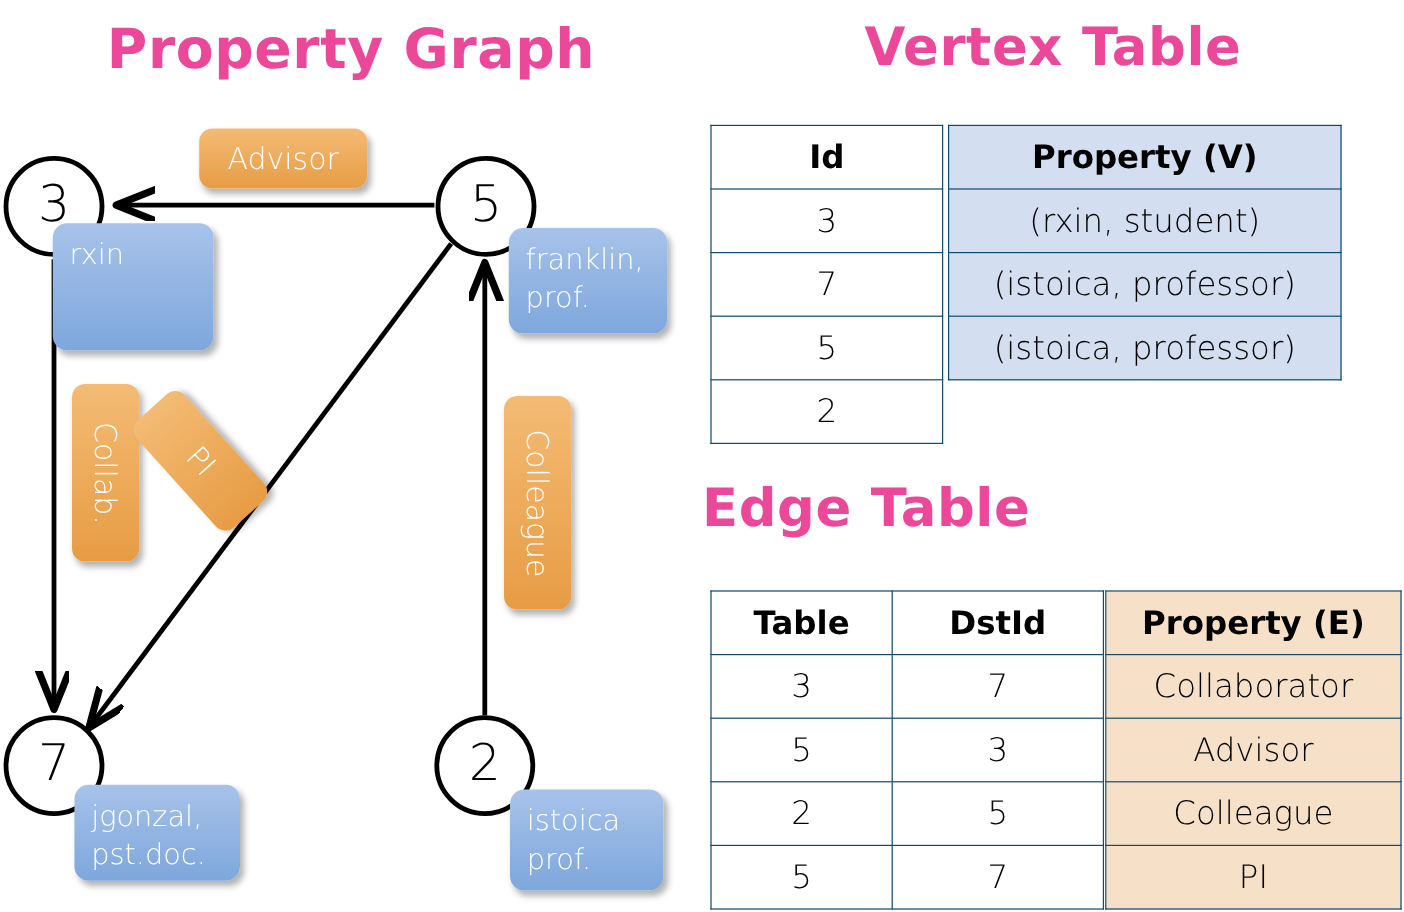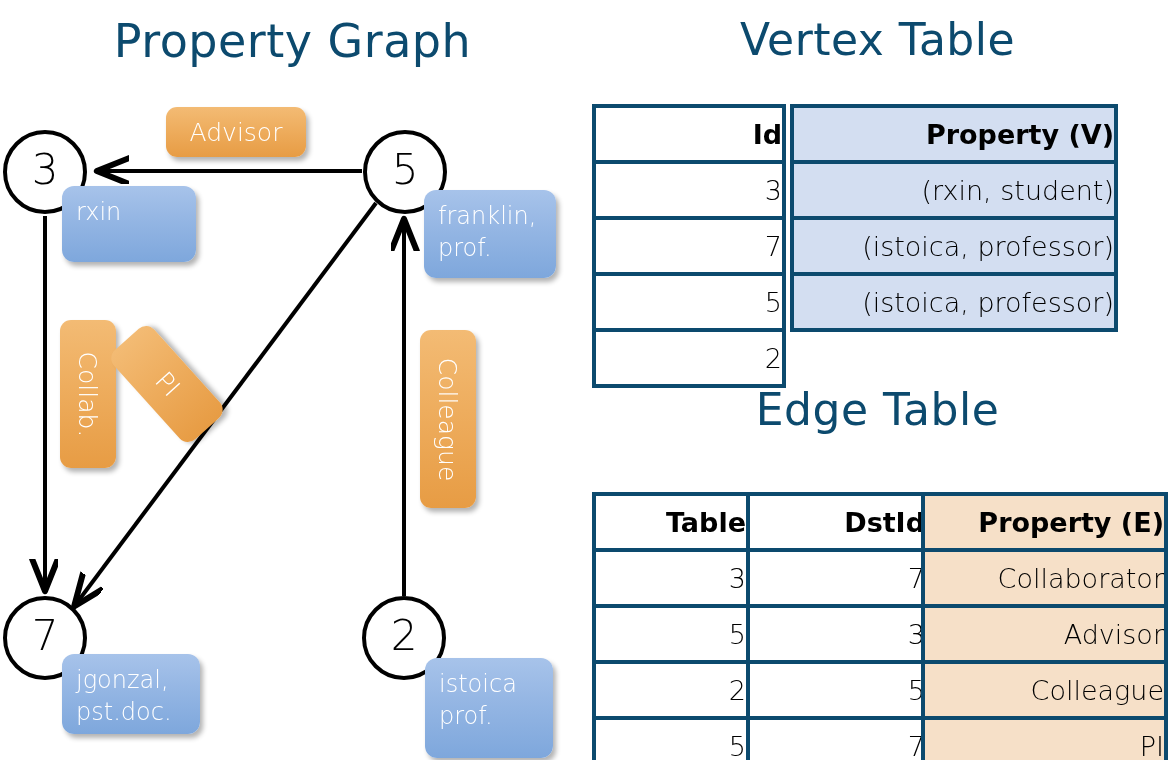--- a/index.html
+++ b/index.html
@@ -13,38 +13,38 @@
     position: relative;
     overflow: hidden;
     font-family: "Liberation Sans", sans-serif;
     color: #000;
   }
 
   
   .title {
     position: absolute;
     font-family: "DejaVu Sans", sans-serif;
-    font-weight: 400;
-    color: #0c4a6e;
+    font-weight: 700;
+    color: #ec4899;
     letter-spacing: 0.5px;
     white-space: nowrap;
   }
   #title-property-graph {
     left: 0; top: 14px; width: 585px;
     text-align: center;
     font-size: 46px;
   }
   #title-vertex-table {
     left: 585px; top: 14px; width: 585px;
     text-align: center;
     font-size: 44px;
   }
   #title-edge-table {
-    left: 585px; top: 384px; width: 585px;
-    text-align: center;
+    left: 585px; top: 398px; width: 585px;
+    text-align: left;
     font-size: 44px;
   }
 
   
   #graph-pane {
     position: absolute;
     left: 0; top: 0;
     width: 585px; height: 760px;
   }
   #graph-edges {
@@ -108,22 +108,22 @@
 
   
   .tbl {
     position: absolute;
     border-collapse: collapse;
     table-layout: fixed;
     font-family: "DejaVu Sans", sans-serif;
     font-weight: 300;
   }
   .tbl td, .tbl th {
-    border: 4px solid #0c4a6e;
-    text-align: right;
+    border: 1px solid #0c4a6e;
+    text-align: center;
     padding: 0;
     font-weight: 300;
   }
   .tbl th { font-weight: bold; }
 
   
   #vertex-id-table   { left: 592px; top: 104px; width: 194px; }
   #vertex-prop-table { left: 790px; top: 104px; width: 328px; }
   #vertex-id-table td, #vertex-id-table th,
   #vertex-prop-table td, #vertex-prop-table th {
@@ -173,35 +173,35 @@
   <div class="vertex" style="left:363px; top:130px;">
     <span>5</span>
   </div>
   <div class="vertex" style="left:3px;  top:596px;">
     <span>7</span>
   </div>
   <div class="vertex" style="left:362px; top:596px;">
     <span>2</span>
   </div>
 
-  <div class="prop-box" style="left:62px; top:186px; width:134px; height:76px;">
+  <div class="prop-box" style="left:44px; top:186px; width:134px; height:106px;">
     <span class="ln">rxin</span>
   </div>
 
   <div class="prop-box" style="left:424px; top:190px; width:132px; height:88px;">
     <span class="ln">franklin,</span>
     <span class="ln">prof.</span>
   </div>
 
   <div class="prop-box" style="left:62px; top:654px; width:138px; height:80px;">
     <span class="ln">jgonzal,</span>
     <span class="ln">pst.doc.</span>
   </div>
 
-  <div class="prop-box" style="left:425px; top:658px; width:128px; height:100px;">
+  <div class="prop-box" style="left:425px; top:658px; width:128px; height:84px;">
     <span class="ln">istoica</span>
     <span class="ln">prof.</span>
   </div>
 
   <div class="edge-label" style="left:166px; top:107px; width:140px; height:50px;">
     <span>Advisor</span>
   </div>
 
   <div class="edge-label vert" style="left:60px; top:320px; width:56px; height:148px;">
     <span>Collab.</span>

